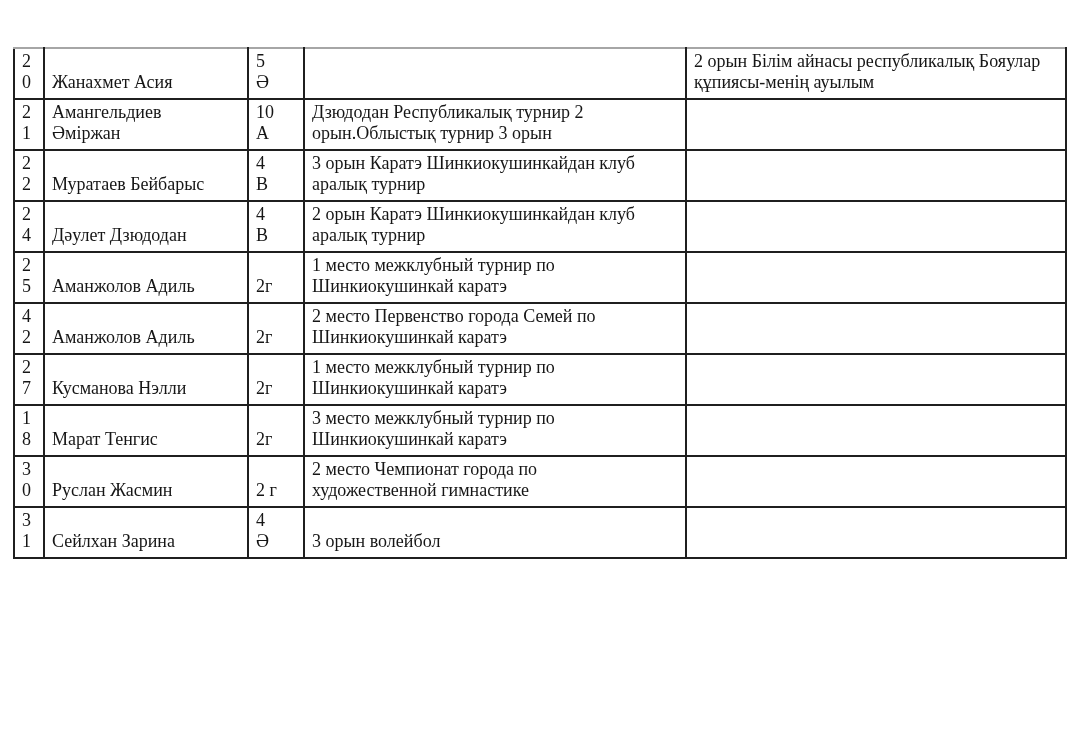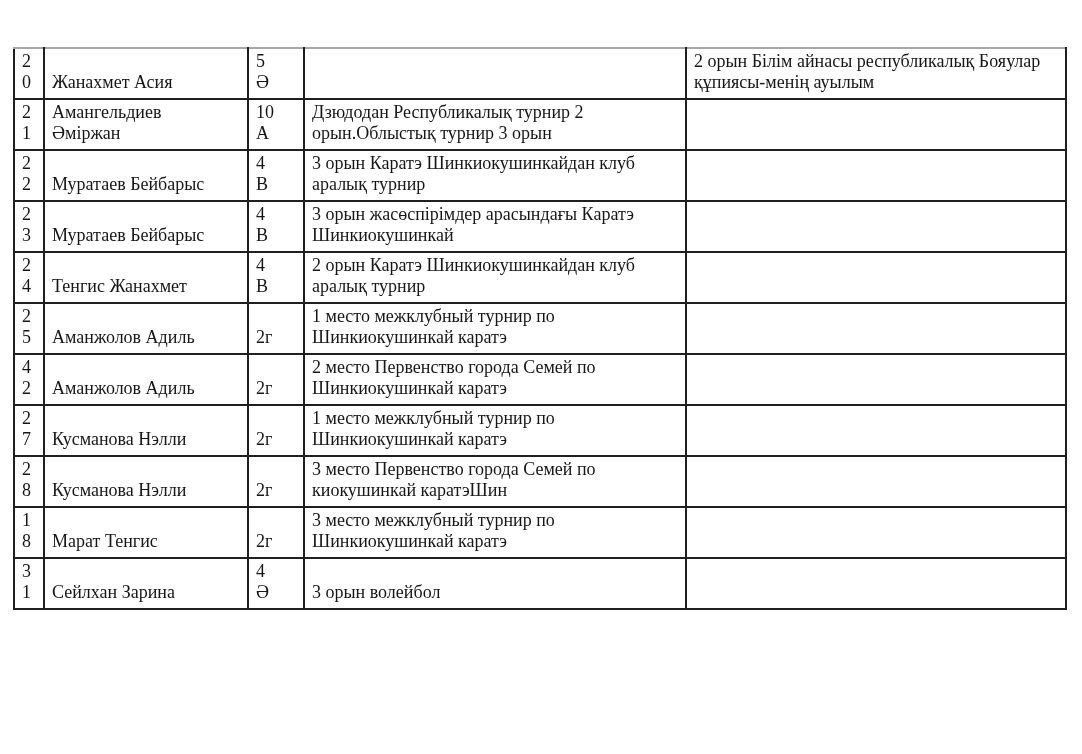--- a/index.html
+++ b/index.html
@@ -76,29 +76,22 @@
     <td class="col-ach"></td>
   </tr>
         <tr>
     <td class="col-num">22</td>
     <td class="col-name">Муратаев Бейбарыс</td>
     <td class="col-grade">4 В</td>
     <td class="col-ach">3 орын Каратэ Шинкиокушинкайдан клуб аралық турнир</td>
     <td class="col-ach"></td>
   </tr>
         <tr>
-    <td class="col-num">23</td>
-    <td class="col-name">Муратаев Бейбарыс</td>
-    <td class="col-grade">4 В</td>
-    <td class="col-ach">3 орын жасөспірімдер арасындағы Каратэ Шинкиокушинкай</td>
-    <td class="col-ach"></td>
-  </tr>
-        <tr>
     <td class="col-num">24</td>
-    <td class="col-name">Тенгис Жанахмет</td>
+    <td class="col-name">Дәулет Дзюдодан</td>
     <td class="col-grade">4 В</td>
     <td class="col-ach">2 орын Каратэ Шинкиокушинкайдан клуб аралық турнир</td>
     <td class="col-ach"></td>
   </tr>
         <tr>
     <td class="col-num">25</td>
     <td class="col-name">Аманжолов Адиль</td>
     <td class="col-grade">2г</td>
     <td class="col-ach">1 место межклубный турнир по Шинкиокушинкай каратэ</td>
     <td class="col-ach"></td>
@@ -111,31 +104,31 @@
     <td class="col-ach"></td>
   </tr>
         <tr>
     <td class="col-num">27</td>
     <td class="col-name">Кусманова Нэлли</td>
     <td class="col-grade">2г</td>
     <td class="col-ach">1 место межклубный турнир по Шинкиокушинкай каратэ</td>
     <td class="col-ach"></td>
   </tr>
         <tr>
-    <td class="col-num">28</td>
-    <td class="col-name">Кусманова Нэлли</td>
-    <td class="col-grade">2г</td>
-    <td class="col-ach">3 место Первенство города Семей по киокушинкай каратэШин</td>
-    <td class="col-ach"></td>
-  </tr>
-        <tr>
     <td class="col-num">18</td>
     <td class="col-name">Марат Тенгис</td>
     <td class="col-grade">2г</td>
     <td class="col-ach">3 место межклубный турнир по Шинкиокушинкай каратэ</td>
+    <td class="col-ach"></td>
+  </tr>
+        <tr>
+    <td class="col-num">30</td>
+    <td class="col-name">Руслан Жасмин</td>
+    <td class="col-grade">2 г</td>
+    <td class="col-ach">2 место Чемпионат города по художественной гимнастике</td>
     <td class="col-ach"></td>
   </tr>
         <tr>
     <td class="col-num">31</td>
     <td class="col-name">Сейлхан Зарина</td>
     <td class="col-grade">4 Ә</td>
     <td class="col-ach">3 орын волейбол</td>
     <td class="col-ach"></td>
   </tr>
       </tbody>

